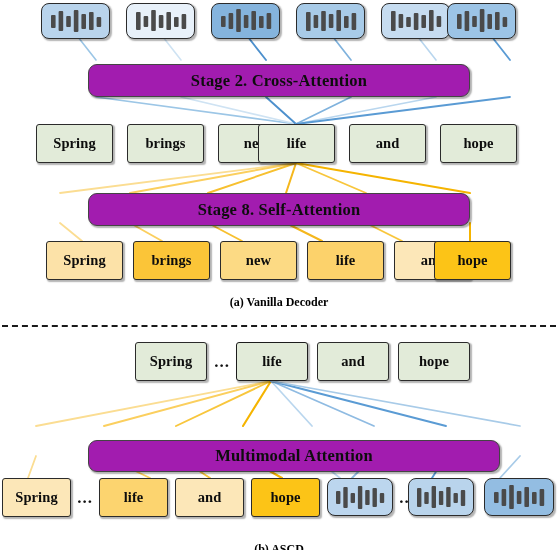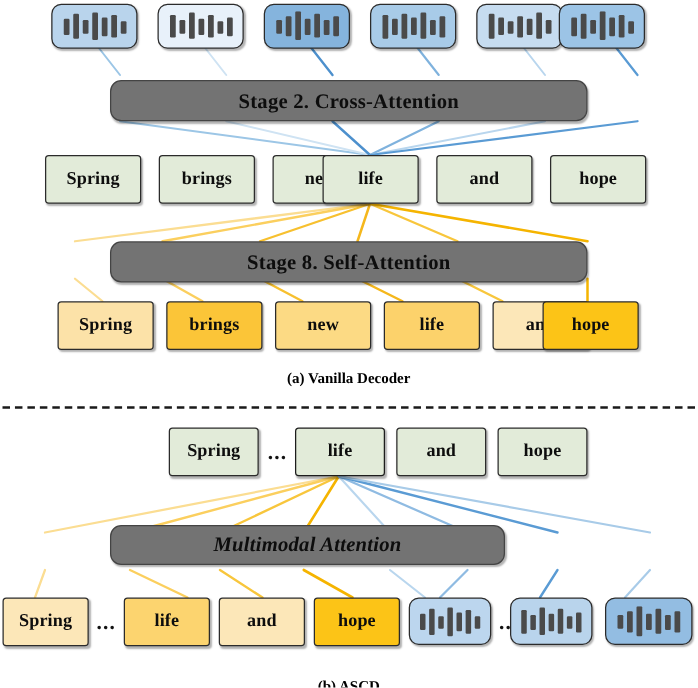--- a/index.html
+++ b/index.html
@@ -13,21 +13,21 @@
 
   
   .node{position:absolute;z-index:2;box-sizing:border-box;
         display:flex;align-items:center;justify-content:center;
         border-radius:3px;border:1.4px solid #2b2b2b;
         font-weight:bold;color:#0d0d0d;
         box-shadow:1.2px 1.6px 1.4px rgba(0,0,0,0.30);}
 
   .tok{font-size:14.5px;letter-spacing:.1px;}
 
-  .attn{border-radius:9px;background:#737373;border:1.4px solid #444;
+  .attn{border-radius:9px;background:#a21caf;border:1.4px solid #444;
         font-size:16.5px;letter-spacing:.2px;}
 
   
   .audio{border-radius:8px;border:1.6px solid #2b2b2b;}
   .audio svg{display:block;}
 
   
   .dots{position:absolute;z-index:2;font-size:17px;font-weight:bold;color:#111;
         letter-spacing:1px;display:flex;align-items:center;justify-content:center;}
 
@@ -205,21 +205,21 @@
   <div class="caption" style="top:295px;">(a) Vanilla Decoder</div>
 
   <div class="divider" style="top:325px;"></div>
 
   <div class="node tok" style="left:135px;top:342px;width:72px;height:39px;background:#e2ebd9;">Spring</div>
   <div class="dots" style="left:207px;top:351px;width:30px;height:22px;">...</div>
   <div class="node tok" style="left:236px;top:342px;width:72px;height:39px;background:#e2ebd9;border-color:#1d1d1d;">life</div>
   <div class="node tok" style="left:317px;top:342px;width:72px;height:39px;background:#e2ebd9;">and</div>
   <div class="node tok" style="left:398px;top:342px;width:72px;height:39px;background:#e2ebd9;">hope</div>
 
-  <div class="node attn" style="left:88px;top:420px;width:316px;height:32px;font-style:italic;">Multimodal Attention</div>
+  <div class="node attn" style="left:88px;top:440px;width:412px;height:32px;">Multimodal Attention</div>
 
   <div class="node tok" style="left:2px;top:478px;width:69px;height:39px;background:#fce7b8;">Spring</div>
   <div class="dots" style="left:71px;top:487px;width:28px;height:22px;">...</div>
   <div class="node tok" style="left:99px;top:478px;width:69px;height:39px;background:#fcd46f;">life</div>
   <div class="node tok" style="left:175px;top:478px;width:69px;height:39px;background:#fce7b8;">and</div>
   <div class="node tok" style="left:251px;top:478px;width:69px;height:39px;background:#fcc417;">hope</div>
 
   <div class="node audio" style="left:327px;top:478px;width:66px;height:38px;background:#bcd6ee;">
     <svg width="50" height="25" viewBox="0 0 50 25">
       <g fill="#4a4a4a">

